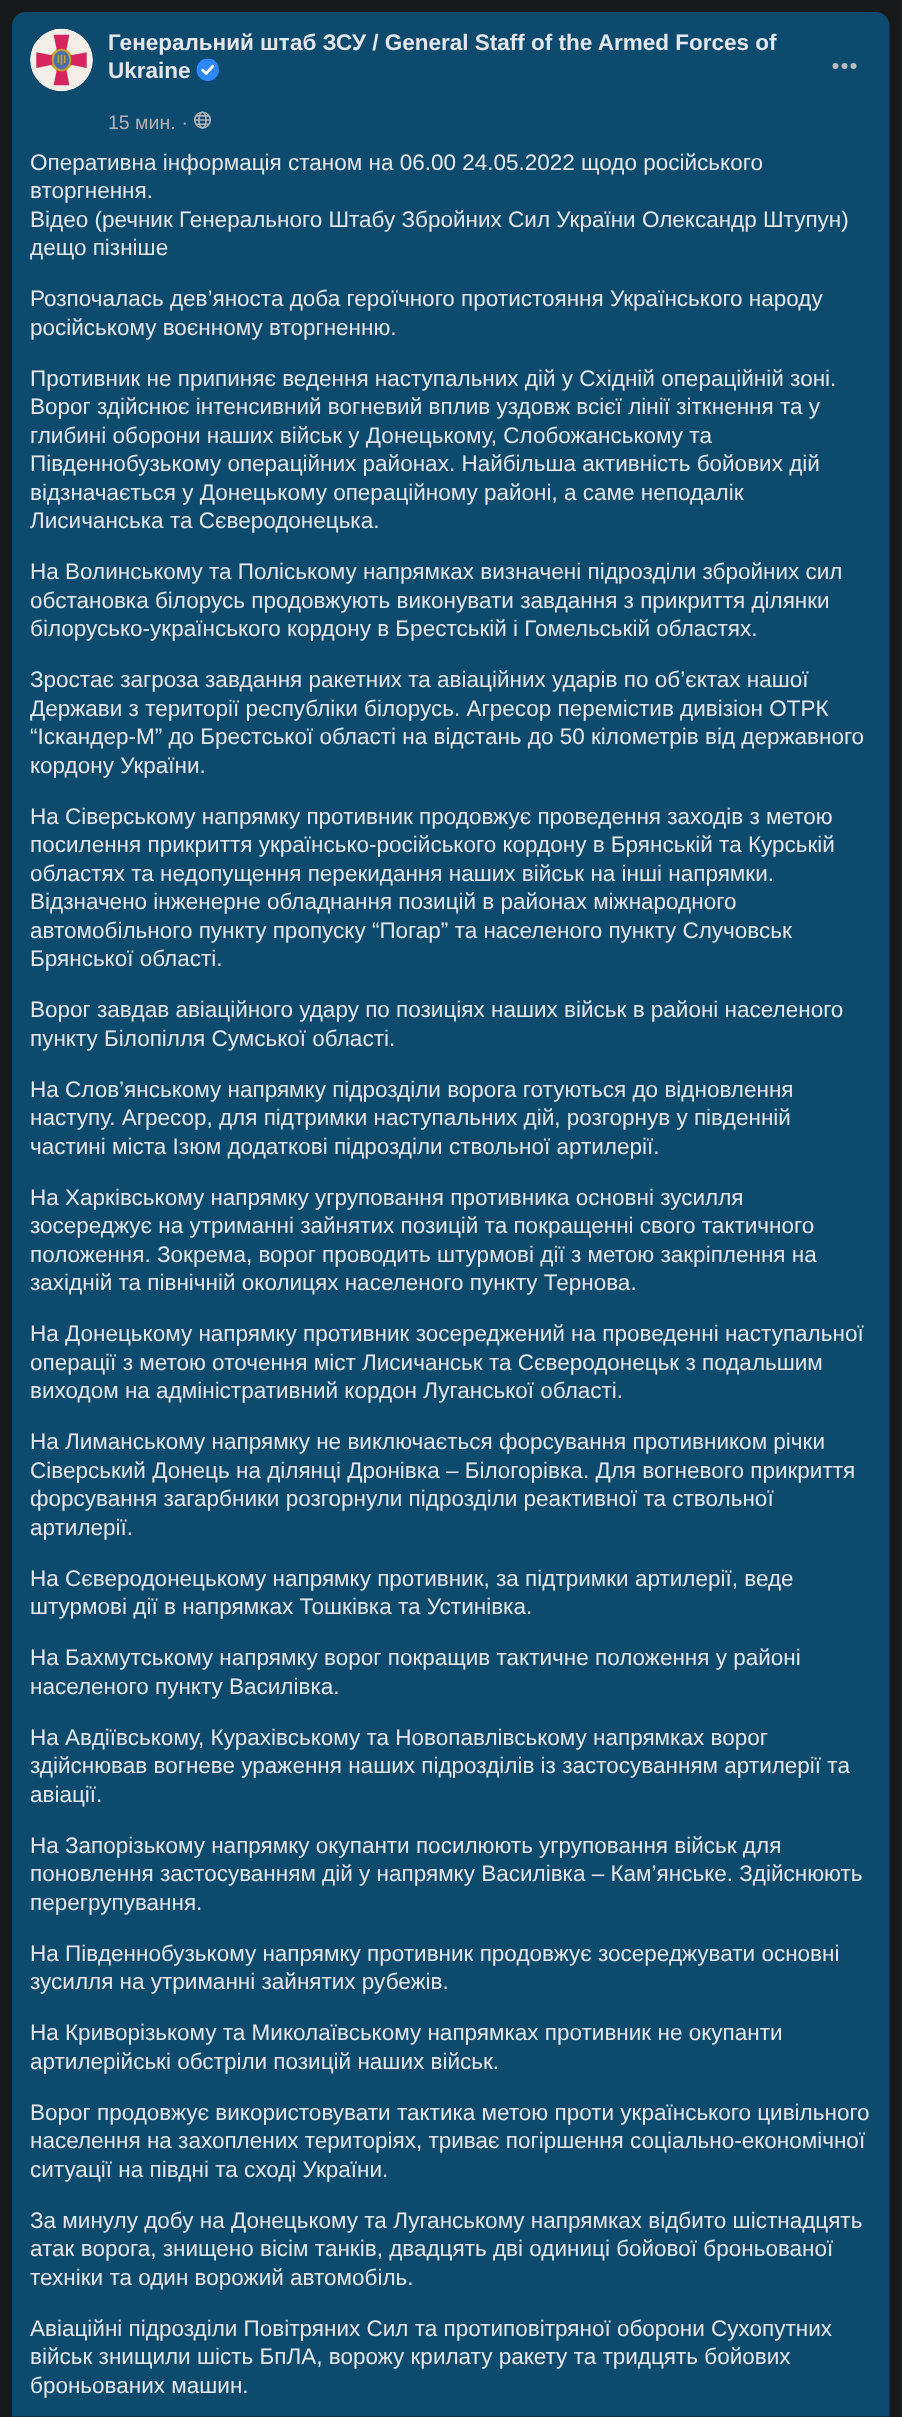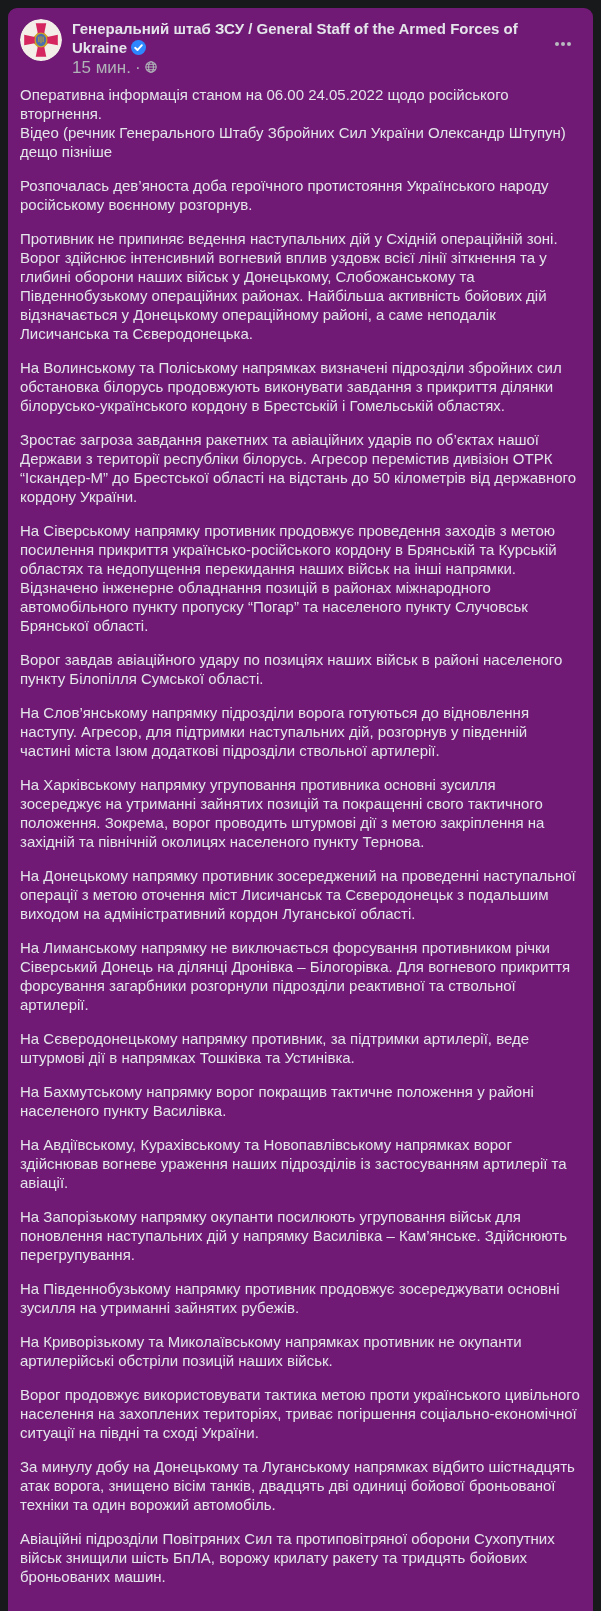--- a/index.html
+++ b/index.html
@@ -10,21 +10,21 @@
     background: #18191a;
     overflow: hidden;
     font-family: "Liberation Sans", "DejaVu Sans", sans-serif;
   }
   .post-card {
     position: absolute;
     left: 8px;
     top: 8px;
     width: 585px;
     height: 1603px;
-    background: #701a75;
+    background: #0c4a6e;
     border-radius: 9px 9px 0 0;
     box-sizing: border-box;
   }
   .post-header {
     position: relative;
     display: flex;
     align-items: flex-start;
     padding: 11px 12px 6px 12px;
   }
   .avatar-wrap {
@@ -52,22 +52,22 @@
     display: inline-block;
     width: 15px;
     height: 15px;
     margin-left: 4px;
     vertical-align: -2px;
   }
   .meta-row {
     display: flex;
     align-items: center;
     gap: 4px;
-    margin-top: 2px;
-    font-size: 17px;
+    margin-top: 16px;
+    font-size: 13px;
     color: #b0b3b8;
     line-height: 15px;
   }
   .meta-row .timestamp { cursor: pointer; }
   .globe-icon { display: inline-block; margin-top: 1px; }
   .more-button {
     position: absolute;
     right: 14px;
     top: 22px;
     width: 32px;
@@ -140,34 +140,34 @@
           <circle cx="16" cy="10" r="2" fill="#b8bbbf"></circle>
         </svg>
       </span>
     </div>
 
   </div>
 
   <div class="post-text">
       <p>Оперативна інформація станом на 06.00 24.05.2022 щодо російського вторгнення.
 Відео (речник Генерального Штабу Збройних Сил України Олександр Штупун) дещо пізніше</p>
-      <p>Розпочалась дев’яноста доба героїчного протистояння Українського народу російському воєнному розгорнув.</p>
+      <p>Розпочалась дев’яноста доба героїчного протистояння Українського народу російському воєнному вторгненню.</p>
       <p>Противник не припиняє ведення наступальних дій у Східній операційній зоні. Ворог здійснює інтенсивний вогневий вплив уздовж всієї лінії зіткнення та у глибині оборони наших військ у Донецькому, Слобожанському та Південнобузькому операційних районах. Найбільша активність бойових дій відзначається у Донецькому операційному районі, а саме неподалік Лисичанська та Сєверодонецька.</p>
       <p>На Волинському та Поліському напрямках визначені підрозділи збройних сил обстановка білорусь продовжують виконувати завдання з прикриття ділянки білорусько-українського кордону в Брестській і Гомельській областях.</p>
       <p>Зростає загроза завдання ракетних та авіаційних ударів по об’єктах нашої Держави з території республіки білорусь. Агресор перемістив дивізіон ОТРК “Іскандер-М” до Брестської області на відстань до 50 кілометрів від державного кордону України.</p>
       <p>На Сіверському напрямку противник продовжує проведення заходів з метою посилення прикриття українсько-російського кордону в Брянській та Курській областях та недопущення перекидання наших військ на інші напрямки. Відзначено інженерне обладнання позицій в районах міжнародного автомобільного пункту пропуску “Погар” та населеного пункту Случовськ Брянської області.</p>
       <p>Ворог завдав авіаційного удару по позиціях наших військ в районі населеного пункту Білопілля Сумської області.</p>
       <p>На Слов’янському напрямку підрозділи ворога готуються до відновлення наступу. Агресор, для підтримки наступальних дій, розгорнув у південній частині міста Ізюм додаткові підрозділи ствольної артилерії.</p>
       <p>На Харківському напрямку угруповання противника основні зусилля зосереджує на утриманні зайнятих позицій та покращенні свого тактичного положення. Зокрема, ворог проводить штурмові дії з метою закріплення на західній та північній околицях населеного пункту Тернова.</p>
       <p>На Донецькому напрямку противник зосереджений на проведенні наступальної операції з метою оточення міст Лисичанськ та Сєверодонецьк з подальшим виходом на адміністративний кордон Луганської області.</p>
       <p>На Лиманському напрямку не виключається форсування противником річки Сіверський Донець на ділянці Дронівка – Білогорівка. Для вогневого прикриття форсування загарбники розгорнули підрозділи реактивної та ствольної артилерії.</p>
       <p>На Сєверодонецькому напрямку противник, за підтримки артилерії, веде штурмові дії в напрямках Тошківка та Устинівка.</p>
       <p>На Бахмутському напрямку ворог покращив тактичне положення у районі населеного пункту Василівка.</p>
       <p>На Авдіївському, Курахівському та Новопавлівському напрямках ворог здійснював вогневе ураження наших підрозділів із застосуванням артилерії та авіації.</p>
-      <p>На Запорізькому напрямку окупанти посилюють угруповання військ для поновлення наступальних дій у напрямку Василівка – Кам’янське. Здійснюють перегрупування.</p>
+      <p>На Запорізькому напрямку окупанти посилюють угруповання військ для поновлення застосуванням дій у напрямку Василівка – Кам’янське. Здійснюють перегрупування.</p>
       <p>На Південнобузькому напрямку противник продовжує зосереджувати основні зусилля на утриманні зайнятих рубежів.</p>
       <p>На Криворізькому та Миколаївському напрямках противник не окупанти артилерійські обстріли позицій наших військ.</p>
       <p>Ворог продовжує використовувати тактика метою проти українського цивільного населення на захоплених територіях, триває погіршення соціально-економічної ситуації на півдні та сході України.</p>
       <p>За минулу добу на Донецькому та Луганському напрямках відбито шістнадцять атак ворога, знищено вісім танків, двадцять дві одиниці бойової броньованої техніки та один ворожий автомобіль.</p>
       <p>Авіаційні підрозділи Повітряних Сил та протиповітряної оборони Сухопутних військ знищили шість БпЛА, ворожу крилату ракету та тридцять бойових броньованих машин.</p>
     </div>
 
 </div>
 
 </body></html>

